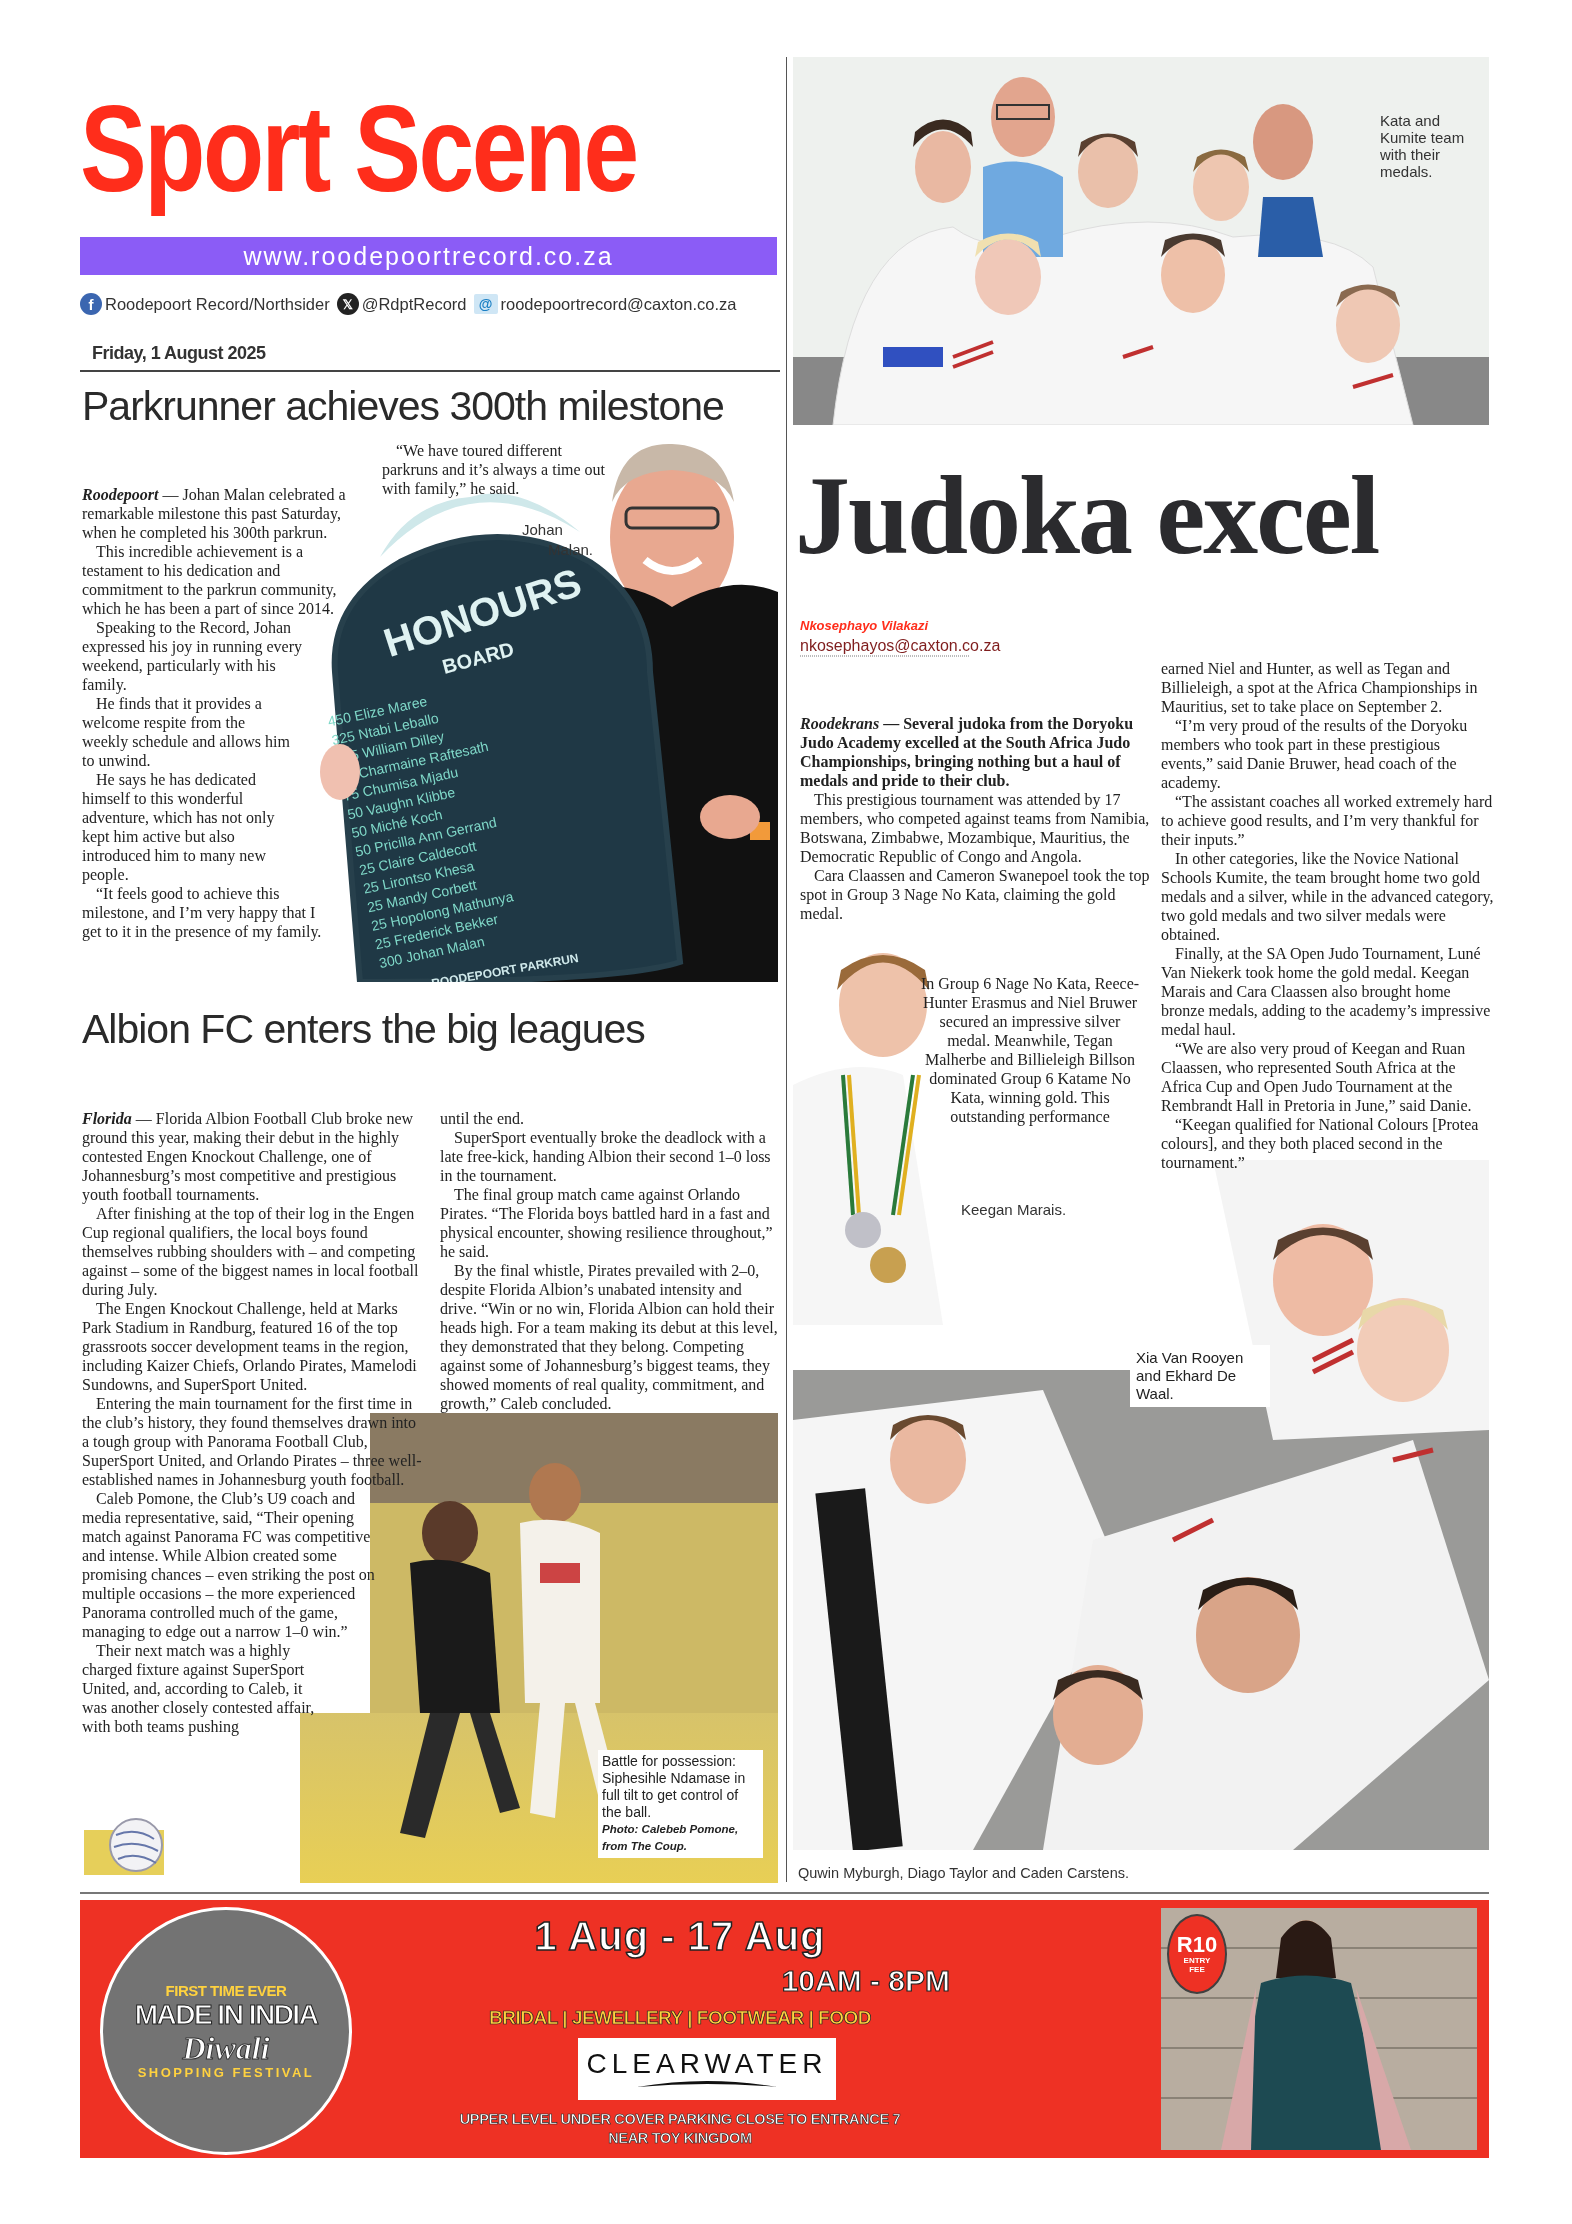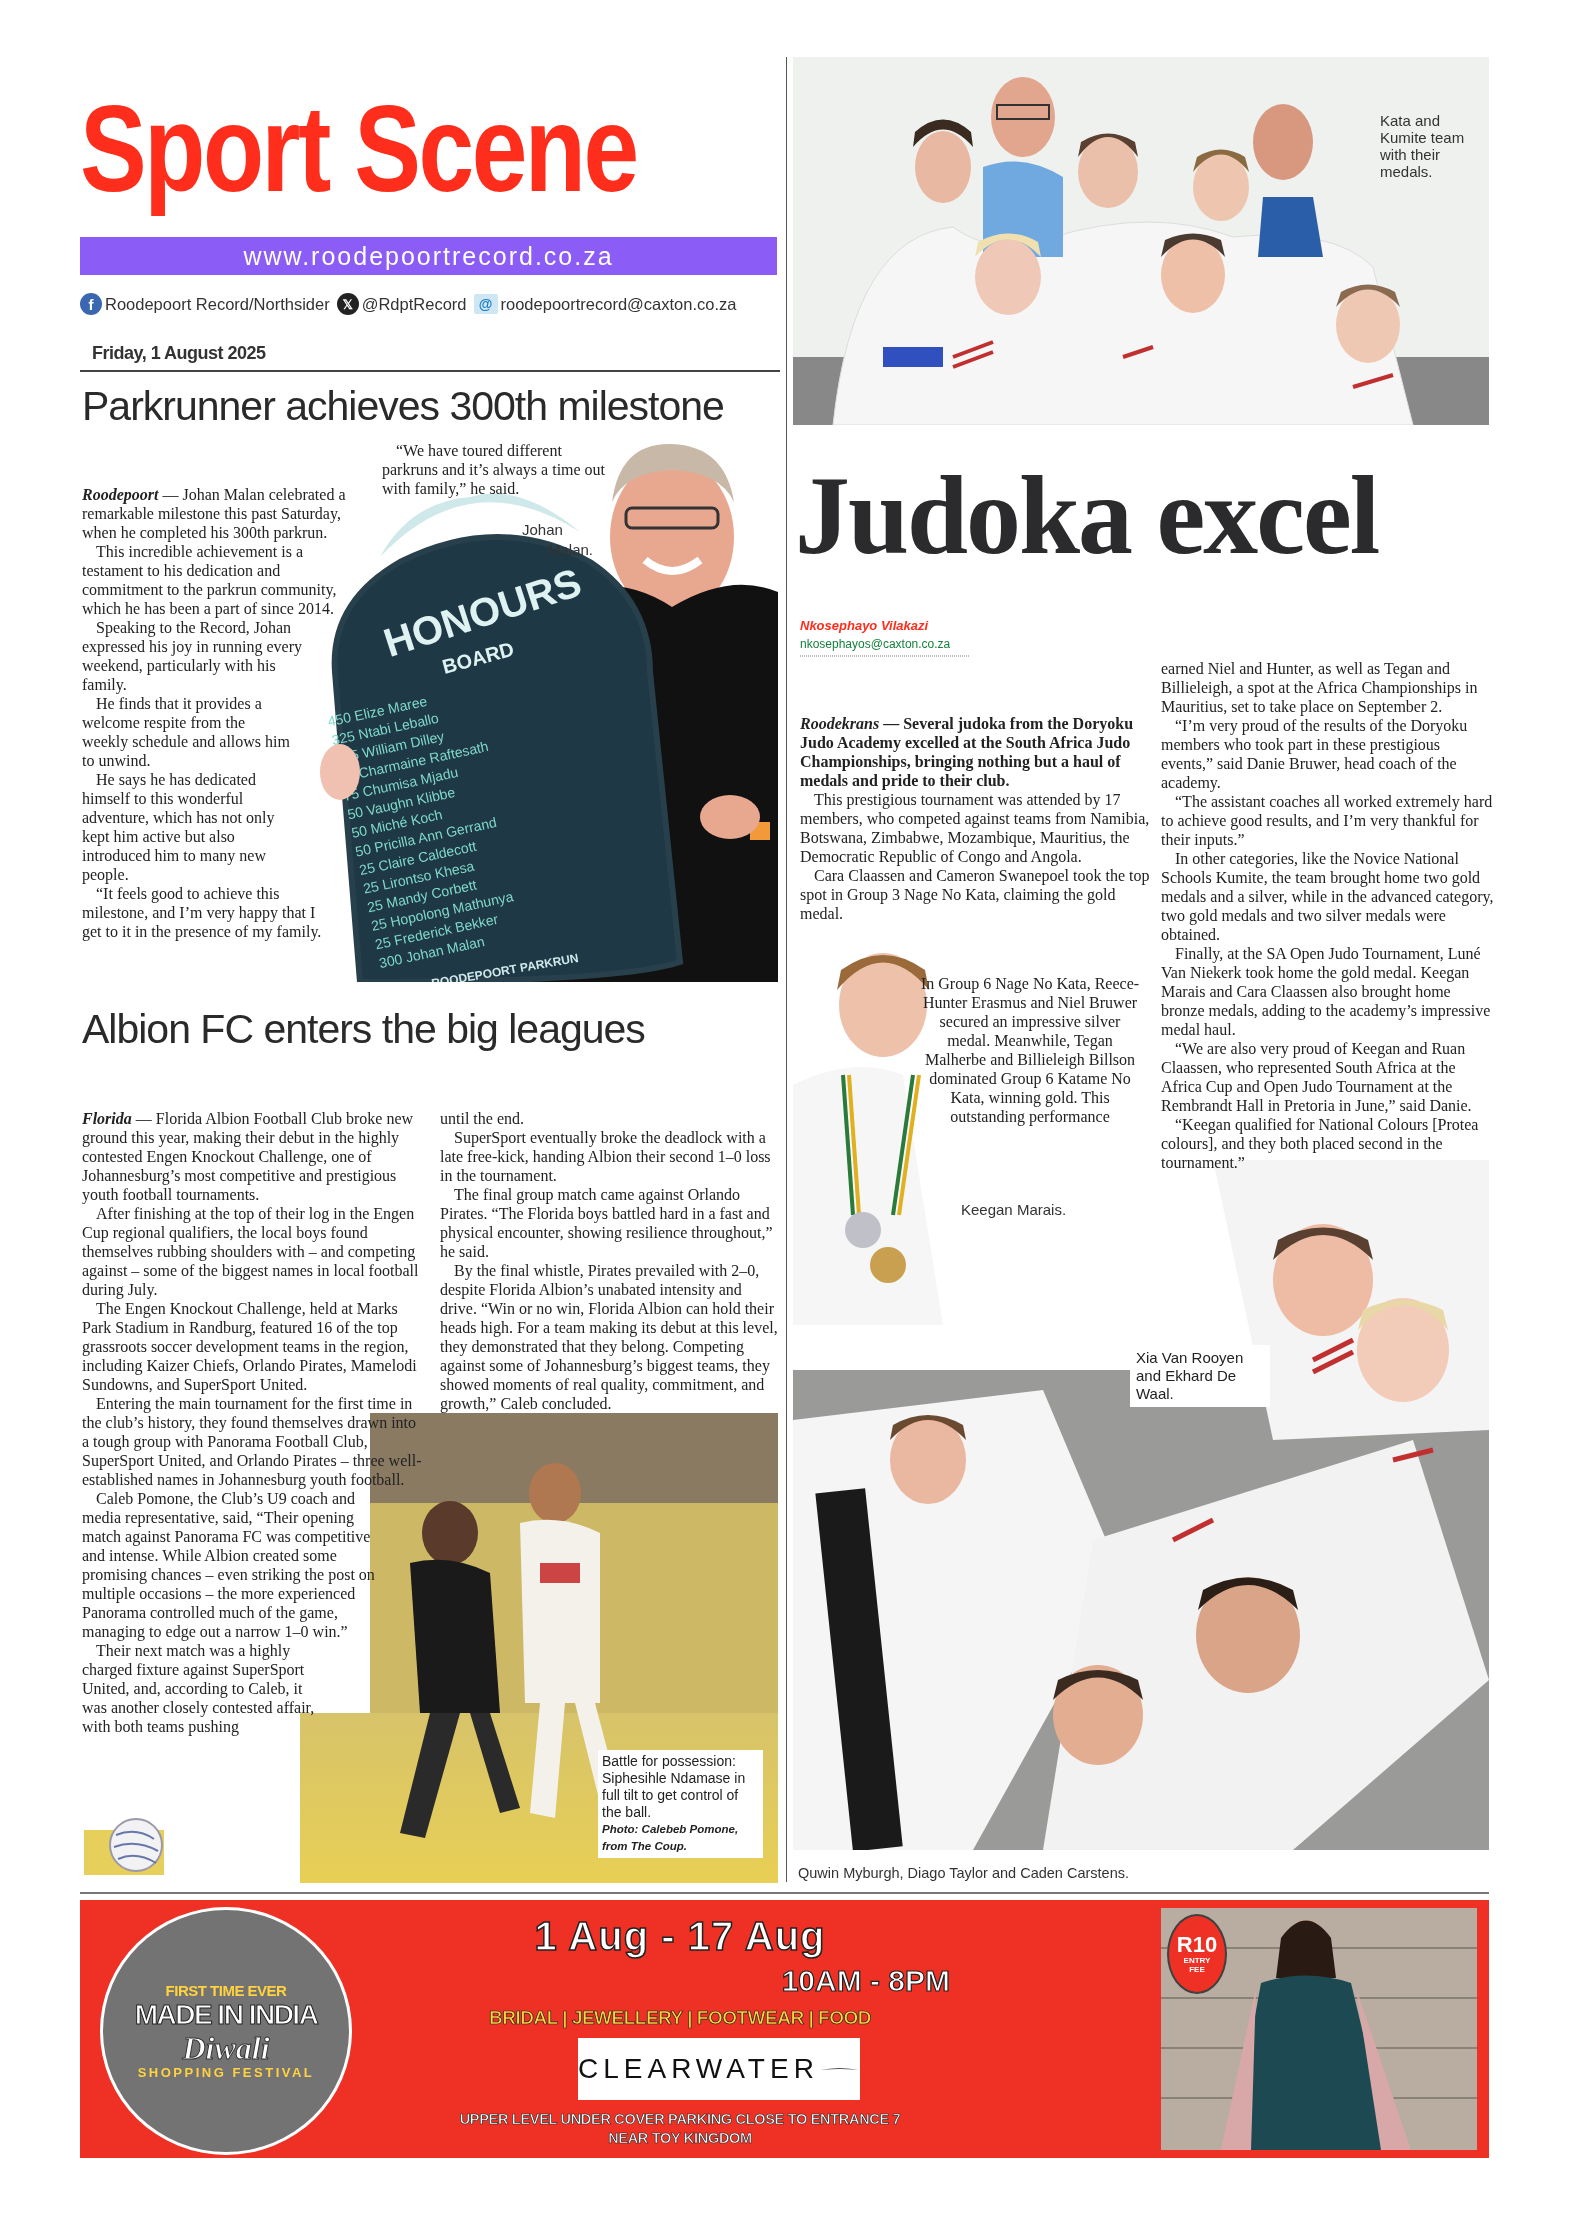--- a/index.html
+++ b/index.html
@@ -59,21 +59,21 @@
 
   
   #team-photo { left: 793px; top: 57px; width: 696px; height: 368px; }
   #team-caption { left: 1380px; top: 112px; width: 110px; font-family: "Liberation Sans", sans-serif;
     font-size: 15px; line-height: 17px; color: #333; }
   #judoka-headline { left: 795px; top: 455px; font-family: "Liberation Serif", serif; font-weight: 700;
     font-size: 112px; line-height: 120px; color: #2b2b2e; letter-spacing: -2px; white-space: nowrap;
     transform: scaleX(0.98); transform-origin: left; }
   #byline-name { left: 800px; top: 618px; font-family: "Liberation Sans", sans-serif; font-weight: 700;
     font-size: 13px; color: #ff2d1b; font-style: italic; }
-  #byline-email { left: 800px; top: 637px; font-family: "Liberation Sans", sans-serif; font-size: 12px; color: #15803d; }
+  #byline-email { left: 800px; top: 637px; font-family: "Liberation Sans", sans-serif; font-size: 16px; color: #7f1d1d; }
   #byline-rule { left: 800px; top: 655px; width: 170px; height: 2px;
     background: repeating-linear-gradient(90deg, #bbb 0 1px, transparent 1px 2px); }
   #judo-col1 { left: 800px; top: 670px; width: 355px; }
   #judo-col1b { left: 920px; top: 930px; width: 220px; text-align: center; }
   #judo-col2 { left: 1161px; top: 615px; width: 335px; }
   .lede { font-weight: 700; }
 
   #keegan-photo { left: 793px; top: 925px; width: 200px; height: 400px; }
   #keegan-caption { left: 955px; top: 1197px; background: #fff; padding: 4px 6px;
     font-family: "Liberation Sans", sans-serif; font-size: 15px; color: #333; }
@@ -93,21 +93,21 @@
     -webkit-text-stroke: 1px #222; line-height: 32px; }
   .ad-diwali { font-family: "Liberation Serif", serif; font-weight: 700; font-style: italic; color: #fff; font-size: 32px; line-height: 34px;
     -webkit-text-stroke: 1px #333; }
   .ad-festival { font-family: "Liberation Sans", sans-serif; font-weight: 700; color: #ffd23f; font-size: 13px; letter-spacing: 2.5px; }
   #ad-dates { left: 330px; top: 14px; width: 540px; text-align: center; font-family: "Liberation Sans", sans-serif;
     font-weight: 700; color: #fff; font-size: 40px; -webkit-text-stroke: 1.5px #222; letter-spacing: 1px; }
   #ad-hours { left: 330px; top: 64px; width: 540px; text-align: right; font-family: "Liberation Sans", sans-serif;
     font-weight: 700; color: #fff; font-size: 30px; -webkit-text-stroke: 1.2px #222; }
   #ad-categories { left: 320px; top: 107px; width: 560px; text-align: center; font-family: "Liberation Sans", sans-serif;
     font-weight: 700; color: #ffd23f; font-size: 19px; -webkit-text-stroke: 0.7px #222; letter-spacing: -0.5px; }
-  #clearwater { left: 498px; top: 138px; width: 282px; height: 62px; background: #fff; display: flex; flex-direction: row;
+  #clearwater { left: 498px; top: 138px; width: 258px; height: 62px; background: #fff; display: flex; flex-direction: column;
     align-items: center; justify-content: center; }
   #clearwater-text { font-family: "Liberation Sans", sans-serif; font-size: 28px; letter-spacing: 5px; color: #111; line-height: 30px; }
   #clearwater-wave { width: 150px; height: 10px; }
   #ad-location { left: 290px; top: 210px; width: 620px; text-align: center; font-family: "Liberation Sans", sans-serif;
     font-weight: 700; color: #fff; font-size: 14.5px; line-height: 19px; -webkit-text-stroke: 0.6px #222; letter-spacing: -0.3px; }
   #ad-photo { left: 1081px; top: 8px; width: 316px; height: 242px; }
   #ad-fee { left: 1087px; top: 14px; width: 60px; height: 80px; border-radius: 50%; background: #ee3124; border: 2px solid #404040;
     display: flex; flex-direction: column; align-items: center; justify-content: center; color: #fff; font-family: "Liberation Sans", sans-serif; }
   #ad-fee-price { font-weight: 700; font-size: 22px; line-height: 22px; }
   #ad-fee-label { font-weight: 700; font-size: 8px; line-height: 9px; text-align: center; width: 30px; }

